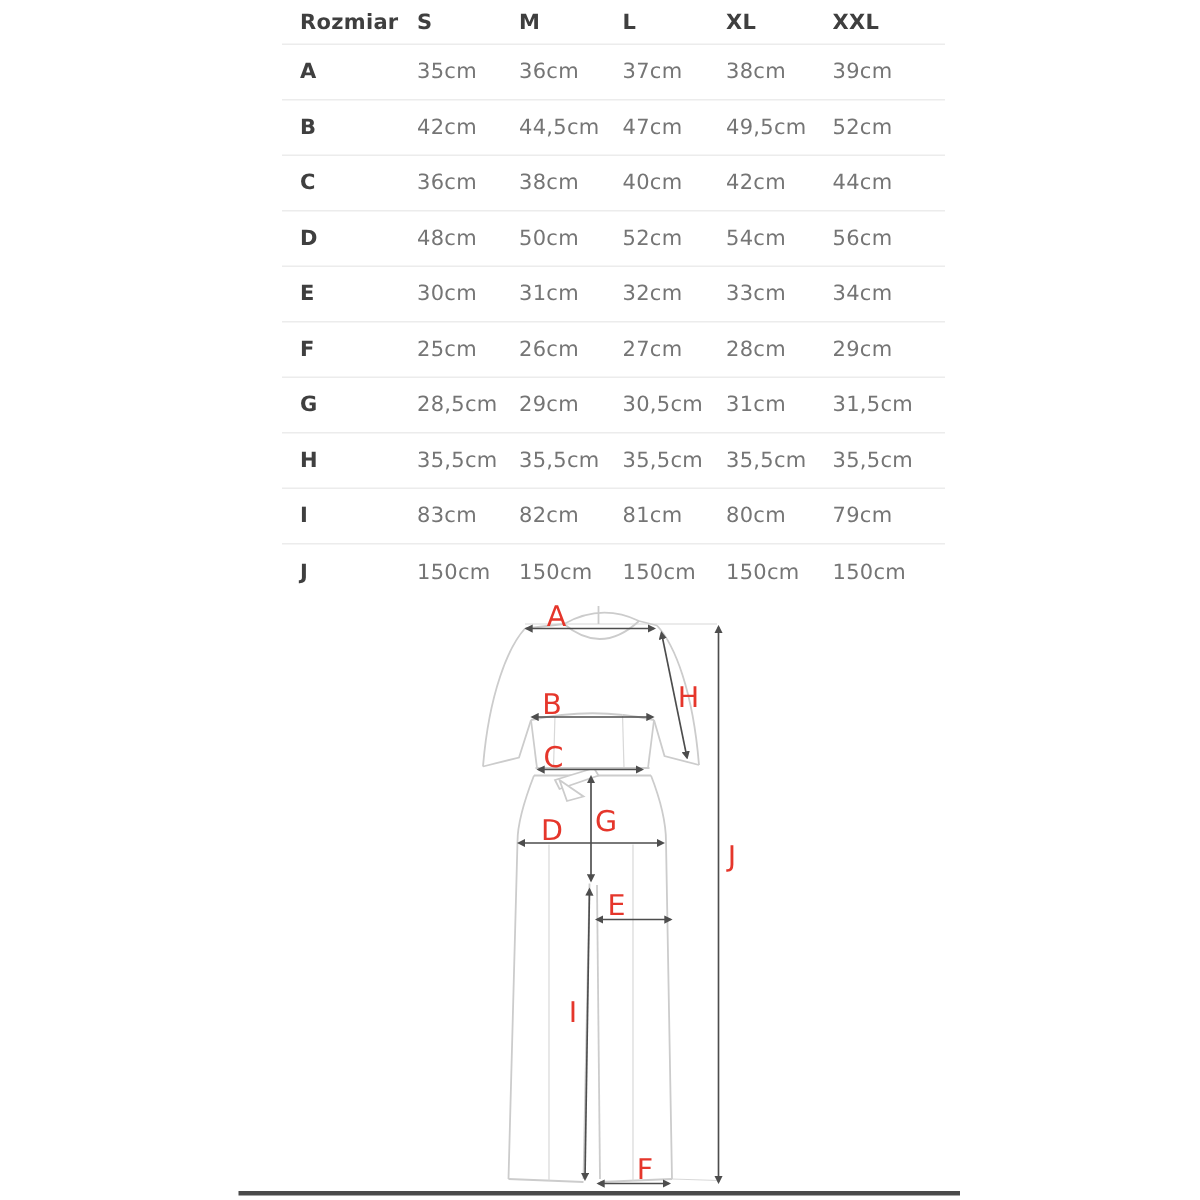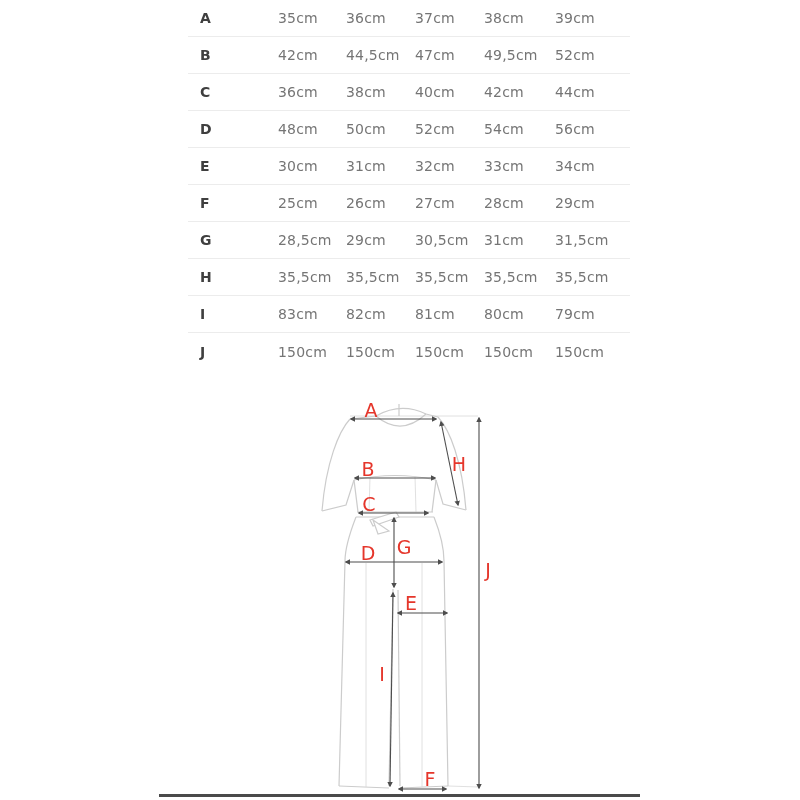--- a/index.html
+++ b/index.html
@@ -71,20 +71,28 @@
     height: 3px;
     background: var(--bottom-bar, #4a4a4a);
   }
 </style>
 </head>
 <body>
 
 <div class="canvas">
 
   <div class="size-table">
+    <div class="t-row header">
+      <div class="cell dim">Rozmiar</div>
+      <div class="cell">S</div>
+      <div class="cell">M</div>
+      <div class="cell">L</div>
+      <div class="cell">XL</div>
+      <div class="cell">XXL</div>
+    </div>
 
     <div class="t-row body">
       <div class="cell dim">A</div>
       <div class="cell">35cm</div>
       <div class="cell">36cm</div>
       <div class="cell">37cm</div>
       <div class="cell">38cm</div>
       <div class="cell">39cm</div>
     </div>
     <div class="t-row body">

